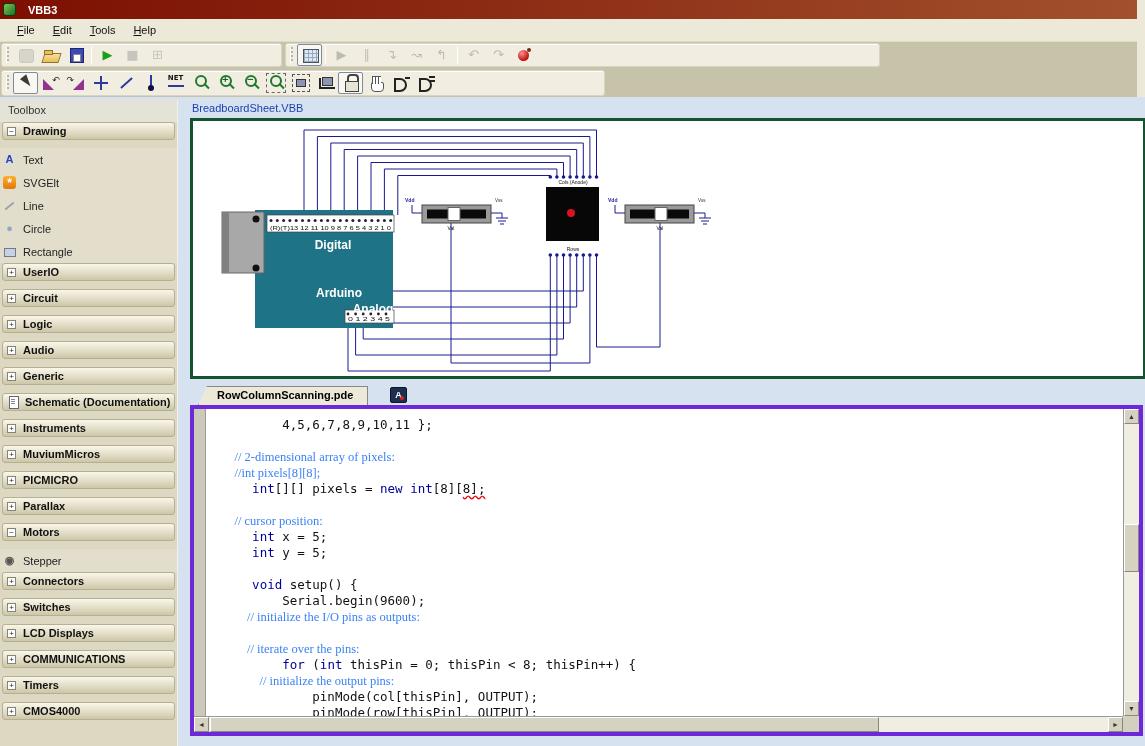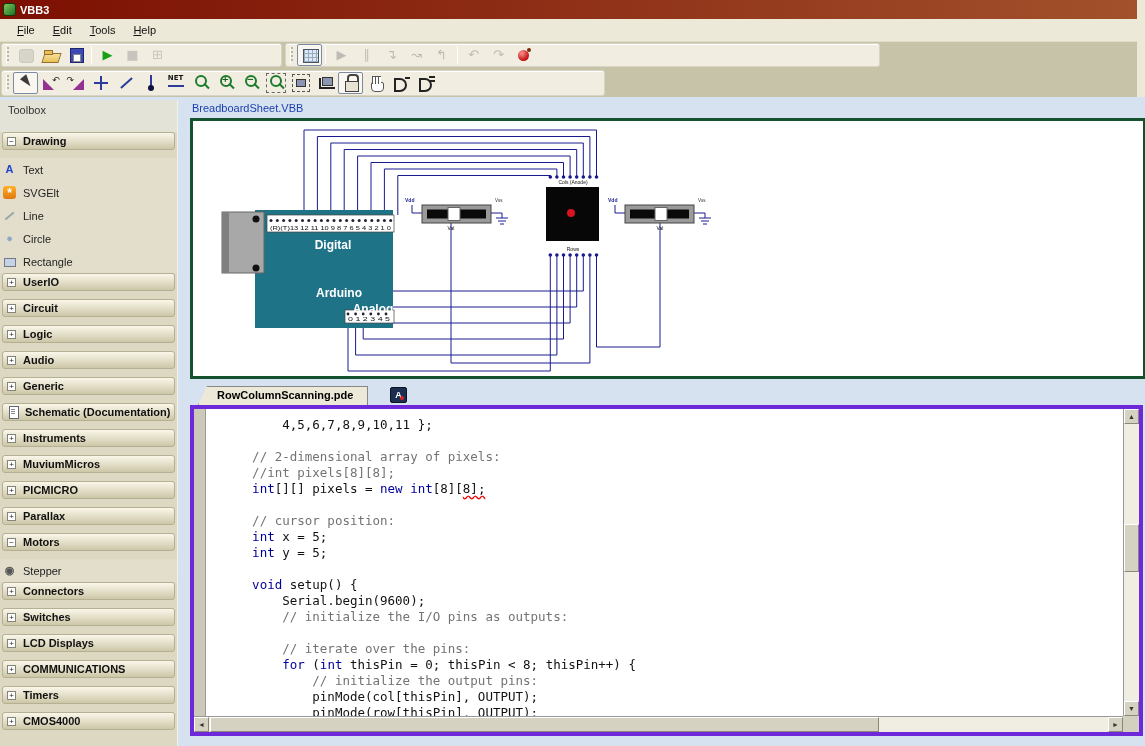--- a/index.html
+++ b/index.html
@@ -1,21 +1,21 @@
 <!DOCTYPE html>
 <html><head>
 <meta charset="utf-8">
 <style>
   * { margin:0; padding:0; box-sizing:border-box; }
   html,body { width:1145px; height:746px; overflow:hidden;
     font-family:"Liberation Sans", sans-serif; background:#d6e2f0; }
 
   
   #titlebar { position:absolute; left:0; top:0; width:1137px; height:19px;
-    background:linear-gradient(to right,#7c0f02,#a2512c); display:flex; align-items:center; padding-left:3px; }
+    background:linear-gradient(to right,#7c0f02,#a2512c); display:flex; align-items:center; padding-left:3px;gap:8px; }
   #right-strip { position:absolute; left:1137px; top:0; width:8px; height:97px; background:#ece9d8; }
   #app-icon { width:13px; height:13px; border-radius:3px; border:1px solid #0c3a0c;
     background:linear-gradient(135deg,#7ec860,#1e6e1e); margin-right:4px; }
   #title-text { color:#fff; font-size:11px; font-weight:bold; }
   #menubar { position:absolute; left:0; top:19px; width:1137px; height:23px; background:#ece9d8;
     display:flex; align-items:center; padding-left:8px; border-bottom:1px solid #e0dcc8; }
   .menu-item { font-size:11px; color:#111; padding:3px 9px; cursor:default; }
 
   .toolrow { position:absolute; left:0; width:1137px; background:#c7c3a9; }
   #row1 { top:42px; height:27px; }
@@ -94,21 +94,21 @@
     background-image:repeating-linear-gradient(90deg,#9ab 0 1px,transparent 1px 4px),
       repeating-linear-gradient(0deg,#9ab 0 1px,transparent 1px 4px); }
   .sh-bomb::before { content:""; position:absolute; top:5px; left:4px; width:11px; height:11px; border-radius:50%;
     background:radial-gradient(circle at 35% 30%,#ff9090,#c01010 70%); }
   .sh-bomb::after { content:""; position:absolute; top:3px; left:13px; width:4px; height:4px;
     background:#7a2a10; border-radius:50%; }
 
   
   #toolbox { position:absolute; left:0; top:100px; width:178px; height:646px;
     background:#dcd8c2; border-right:1px solid #f4f2e8; overflow:hidden; }
-  #toolbox-title { font-size:11px; color:#333; padding:4px 0 16px 8px; background:#e4e3d8; }
+  #toolbox-title { font-size:11px; color:#333; padding:4px 0 6px 8px; background:#e4e3d8; }
   .tbx-cat { height:18px; margin:0 2px 8px 2px; display:flex; align-items:center; padding-left:4px;
     background:linear-gradient(#faf7ea,#cdc7a8); border:1px solid #b5af94; border-radius:3px;
     font-size:11px; font-weight:bold; color:#111; }
   .tbx-box { width:9px; height:9px; background:#fff; border:1px solid #848478; font-size:8px;
     line-height:7px; text-align:center; margin-right:7px; color:#222; font-weight:normal; }
   .tbx-item { height:23px; display:flex; align-items:center; padding-left:3px;
     font-size:11px; color:#222; background:#e2decb; }
   .tbx-item .sicon { margin-right:7px; }
   .sicon { width:13px; height:13px; position:relative; display:inline-block;
     font-size:11px; line-height:13px; text-align:center; font-weight:bold; }
@@ -141,21 +141,21 @@
     border:1px solid #0c1526; border-radius:2px; color:#fff; font-size:9px; font-weight:bold;
     text-align:center; line-height:15px; }
   #pde-icon::after { content:""; position:absolute; right:2px; bottom:2px; width:4px; height:4px;
     border-radius:50%; background:#d22; }
 
   #code-panel { width:953px; height:331px; border:4px solid #6d28d9; background:#fff;
     display:grid; grid-template-columns:12px 1fr 16px; grid-template-rows:1fr 16px; }
   #code-margin { background:#ccc8ba; border-right:1px solid #999; grid-row:1; grid-column:1; }
   #code-area { grid-row:1; grid-column:2; overflow:hidden; padding:8px 0 0 16px;
     font-family:"DejaVu Sans Mono", monospace; font-size:12.5px; line-height:16px; white-space:pre; }
-  .seg-p { color:#111; } .seg-k { color:#00009c; } .seg-c { color:#737373; }
+  .seg-p { color:#111; } .seg-k { color:#00009c; } .seg-c { color:#3b82f6;font-family:Liberation Serif, serif; }
   .seg-e { color:#111; text-decoration:underline; text-decoration-style:wavy;
     text-decoration-color:#e00; text-underline-offset:2px; }
 
   .sb-btn { background:#d6d2c2; border:1px solid #fff; border-right-color:#8a8678; border-bottom-color:#8a8678;
     font-size:7px; color:#333; display:flex; align-items:center; justify-content:center; }
   #vscroll { grid-row:1; grid-column:3; background:#f0ede2; position:relative; border-left:1px solid #999; }
   #vscroll .sb-btn { position:absolute; left:0; width:15px; height:15px; }
   #v-up { top:0; } #v-down { bottom:0; }
   #v-thumb { position:absolute; left:0; top:115px; width:15px; height:48px; background:#d6d2c2;
     border:1px solid #fff; border-right-color:#8a8678; border-bottom-color:#8a8678; }

